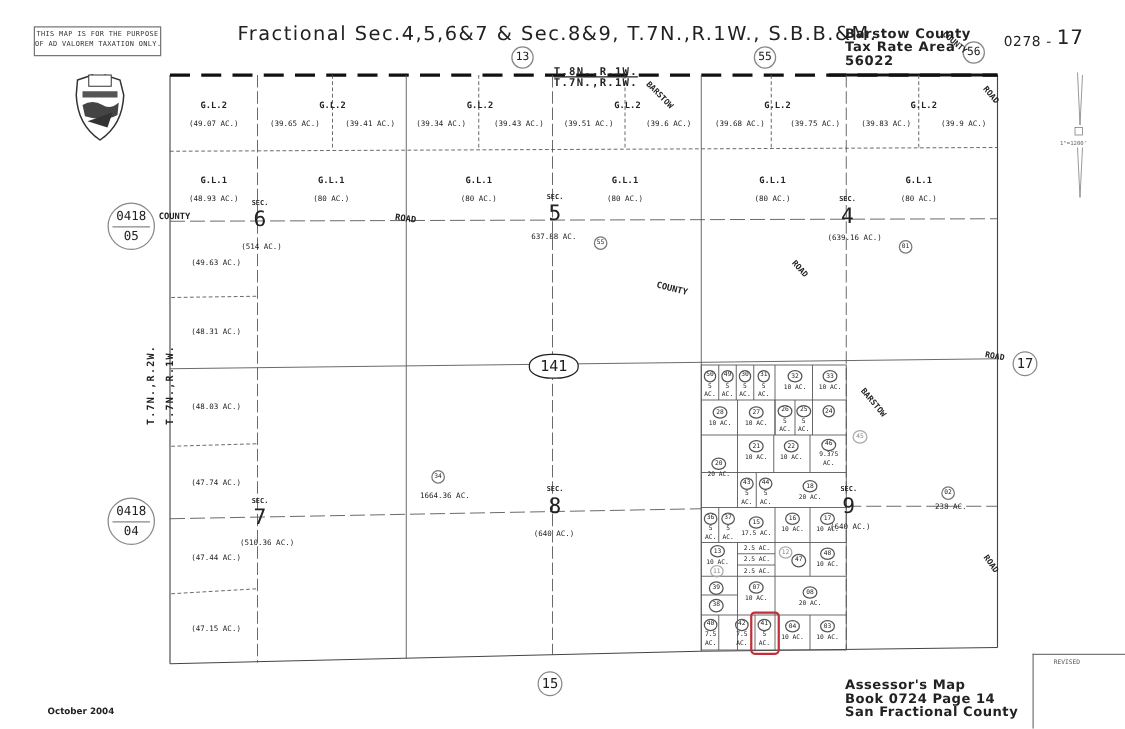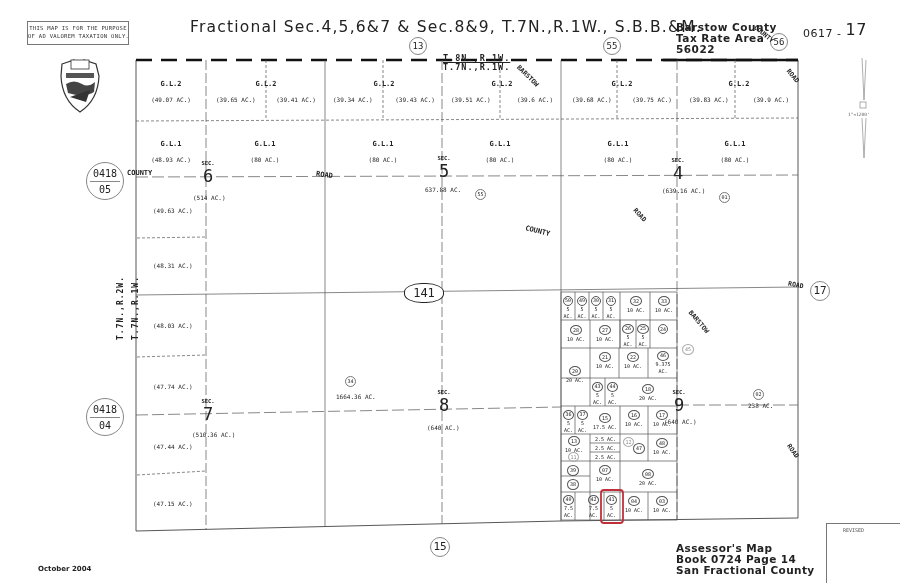--- a/index.html
+++ b/index.html
@@ -22,21 +22,21 @@
 <div class="abs disclaimer">
   <div>THIS MAP IS FOR THE PURPOSE</div>
   <div>OF AD VALOREM TAXATION ONLY.</div>
 </div>
 <div class="abs title">Fractional Sec.4,5,6&amp;7 &amp; Sec.8&amp;9, T.7N.,R.1W., S.B.B.&amp;M.</div>
 <div class="abs tra">
   <div>Barstow County</div>
   <div>Tax Rate Area</div>
   <div>56022</div>
 </div>
-<div class="abs mapno"><span>0617 -</span><span class="pg">17</span></div>
+<div class="abs mapno"><span>0278 -</span><span class="pg">17</span></div>
 
 <svg id="map" viewBox="0 0 900 583">
 
   <g>
     <path d="M62 64 L74 60 L78 66 L84 60 L96 64 L99 76 Q98 100 80 112 Q62 100 61 76 Z" fill="#fff" stroke="#333" stroke-width="1.2"></path>
     <rect x="71" y="60" width="18" height="9" fill="#fff" stroke="#333" stroke-width="0.8"></rect>
     <rect x="66" y="73" width="28" height="5" fill="#555"></rect>
     <path d="M66 84 Q74 79 82 84 Q88 88 95 82 L94 92 Q84 98 68 93 Z" fill="#444"></path>
     <path d="M70 97 L90 90 L86 102 Z" fill="#333"></path>
   </g>
@@ -141,21 +141,21 @@
 
   <div class="abs" style="left:86px;top:162px;width:38px;height:38px;border:1px solid #888;border-radius:50%;font-size:10px;text-align:center;line-height:15px;padding-top:3px;box-sizing:border-box;">
     <div style="border-bottom:1px solid #888;margin:0 3px;">0418</div>
     <div>05</div>
   </div>
   <div class="abs" style="left:86px;top:398px;width:38px;height:38px;border:1px solid #888;border-radius:50%;font-size:10px;text-align:center;line-height:15px;padding-top:3px;box-sizing:border-box;">
     <div style="border-bottom:1px solid #888;margin:0 3px;">0418</div>
     <div>04</div>
   </div>
 
-  <div class="abs" style="left:404px;top:283px;width:38px;height:18px;border:1.5px solid #222;border-radius:45%;font-size:12px;text-align:center;line-height:18px;background:#fff;">141</div>
+  <div class="abs" style="left:423px;top:283px;width:38px;height:18px;border:1.5px solid #222;border-radius:45%;font-size:12px;text-align:center;line-height:18px;background:#fff;">141</div>
 
   <div class="abs" style="left:127px;top:169px;font-size:7px;font-weight:bold;">COUNTY</div>
   <div class="abs" style="left:316px;top:171px;font-size:7px;font-weight:bold;transform:rotate(8deg);">ROAD</div>
   <div class="abs" style="left:514px;top:72px;font-size:6.5px;font-weight:bold;transform:rotate(45deg);">BARSTOW</div>
   <div class="abs" style="left:752px;top:30px;font-size:6.5px;font-weight:bold;transform:rotate(40deg);">COUNTY</div>
   <div class="abs" style="left:785px;top:72px;font-size:6.5px;font-weight:bold;transform:rotate(50deg);">ROAD</div>
   <div class="abs" style="left:525px;top:227px;font-size:7px;font-weight:bold;transform:rotate(14deg);">COUNTY</div>
   <div class="abs" style="left:632px;top:211px;font-size:6.5px;font-weight:bold;transform:rotate(48deg);">ROAD</div>
   <div class="abs" style="left:788px;top:281px;font-size:6.5px;font-weight:bold;transform:rotate(10deg);">ROAD</div>
   <div class="abs" style="left:685px;top:318px;font-size:6.5px;font-weight:bold;transform:rotate(50deg);">BARSTOW</div>

